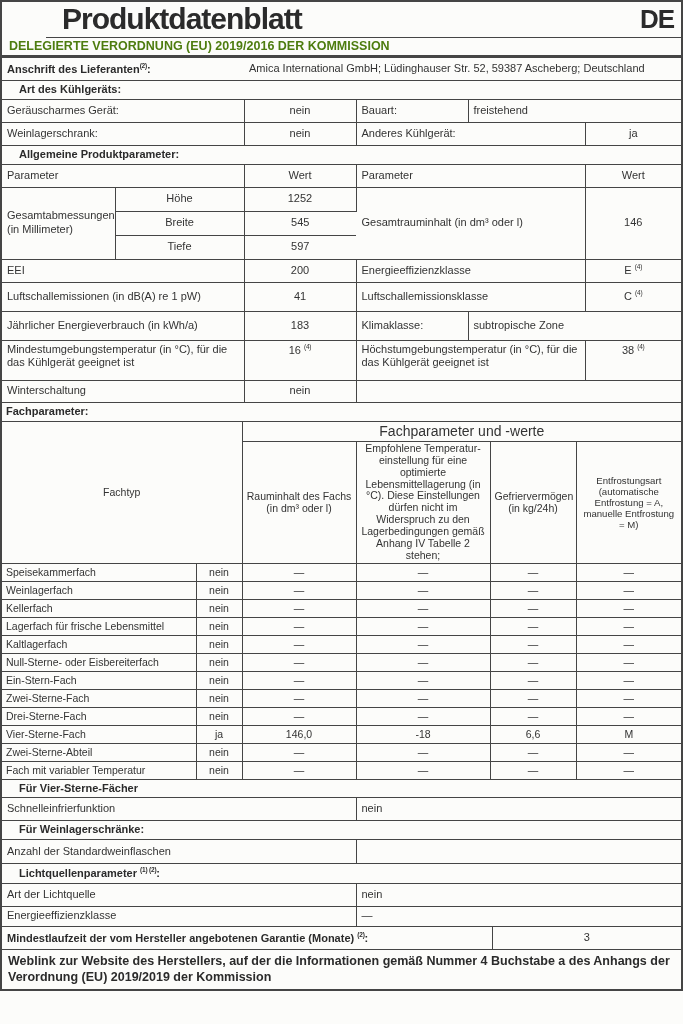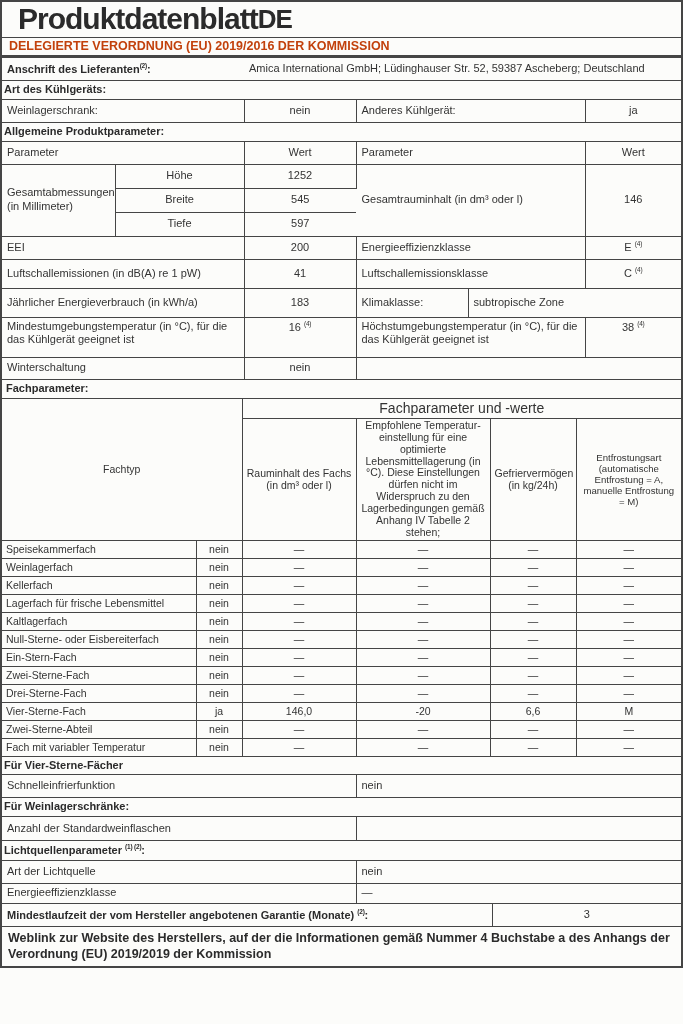--- a/index.html
+++ b/index.html
@@ -3,35 +3,35 @@
 <meta charset="utf-8">
 <style>
   html,body{margin:0;padding:0;background:#ffffff;}
   .page{
     width:683px;height:1024px;box-sizing:border-box;
     font-family:"Liberation Sans",sans-serif;color:#333;
     background:#fcfcfa;overflow:hidden;
   }
   .frame{border:2px solid #454545;}
   
-  .titlebar{display:flex;justify-content:flex-start;align-items:flex-end;
-    padding:1px 7px 2px 16px;border-bottom:1px solid #454545;}
+  .titlebar{display:flex;justify-content:space-between;align-items:flex-end;
+    padding:1px 7px 2px 16px;border-bottom:1px solid #454545;margin-left:44px;}
   .doc-title{font-size:30px;font-weight:bold;letter-spacing:-1px;line-height:1.05;color:#2b2b2b;}
   .lang-badge{font-size:26px;font-weight:bold;letter-spacing:-1px;color:#2b2b2b;}
   .subtitle{font-size:12.5px;font-weight:bold;padding:1px 7px 2px 7px;
-    border-bottom:3px solid #454545;color:#c2410c;}
+    border-bottom:3px solid #454545;color:#4d7c0f;}
   
   table{width:100%;border-collapse:collapse;table-layout:fixed;}
   td{border-bottom:1px solid #454545;border-right:1px solid #454545;
      font-size:11px;line-height:1.25;padding:2px 5px;vertical-align:middle;
      overflow:hidden;color:#333;}
   tr td:last-child{border-right:0;}
   .b{font-weight:bold;color:#2b2b2b;}
   .c{text-align:center;}
-  .sec{font-weight:bold;font-size:11px;padding:2px 2px;color:#2b2b2b;}
+  .sec{font-weight:bold;font-size:11px;padding:2px 17px;color:#2b2b2b;}
   .sup{font-size:6.5px;vertical-align:super;letter-spacing:-0.2px;}
   .vtop{vertical-align:top;margin-left:33px;}
   .tiny{font-size:6.9px;line-height:1.13;text-align:center;padding:1px 2px;}
   .subhead{font-size:10.3px;line-height:1.15;text-align:center;padding:1px 3px;}
   .comp td{font-size:10.5px;padding:1px 4px;height:15px;}
   .weblink{font-size:12.5px;font-weight:bold;line-height:1.3;padding:3px 6px;color:#2b2b2b;}
 </style>
 </head>
 <body>
 
@@ -64,20 +64,26 @@
           <col style="width:112px">
           <col style="width:112px">
           <col style="width:117px">
           <col style="width:96px">
         </colgroup>
       <tbody>
           <tr>
         <td colspan="5" class="sec">Art des Kühlgeräts:</td>
       </tr>
       <tr style="height:23px">
+        <td>Geräuscharmes Gerät:</td>
+        <td class="c">nein</td>
+        <td>Bauart:</td>
+        <td colspan="2">freistehend</td>
+      </tr>
+      <tr style="height:23px">
         <td>Weinlagerschrank:</td>
         <td class="c">nein</td>
         <td colspan="2">Anderes Kühlgerät:</td>
         <td class="c">ja</td>
       </tr>
     </tbody>
       </table>
 
     <table>
       <colgroup>
@@ -237,21 +243,21 @@
             <td class="c">nein</td>
             <td class="c">—</td>
             <td class="c">—</td>
             <td class="c">—</td>
             <td class="c">—</td>
           </tr>
       <tr>
             <td>Vier-Sterne-Fach</td>
             <td class="c">ja</td>
             <td class="c">146,0</td>
-            <td class="c">-20</td>
+            <td class="c">-18</td>
             <td class="c">6,6</td>
             <td class="c">M</td>
           </tr>
       <tr>
             <td>Zwei-Sterne-Abteil</td>
             <td class="c">nein</td>
             <td class="c">—</td>
             <td class="c">—</td>
             <td class="c">—</td>
             <td class="c">—</td>

